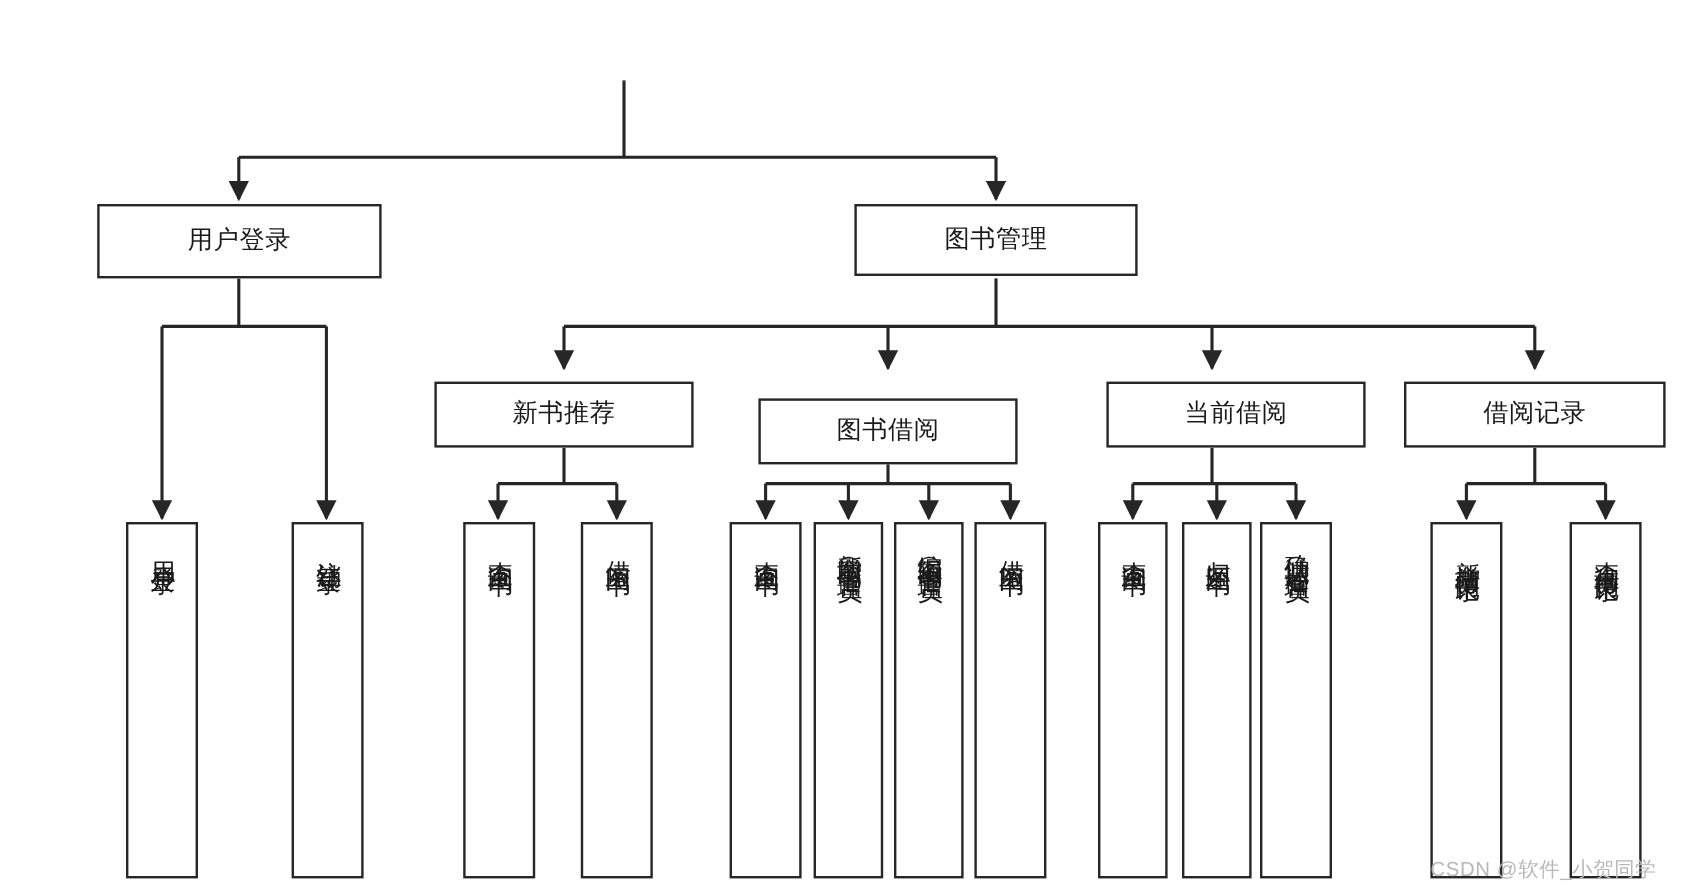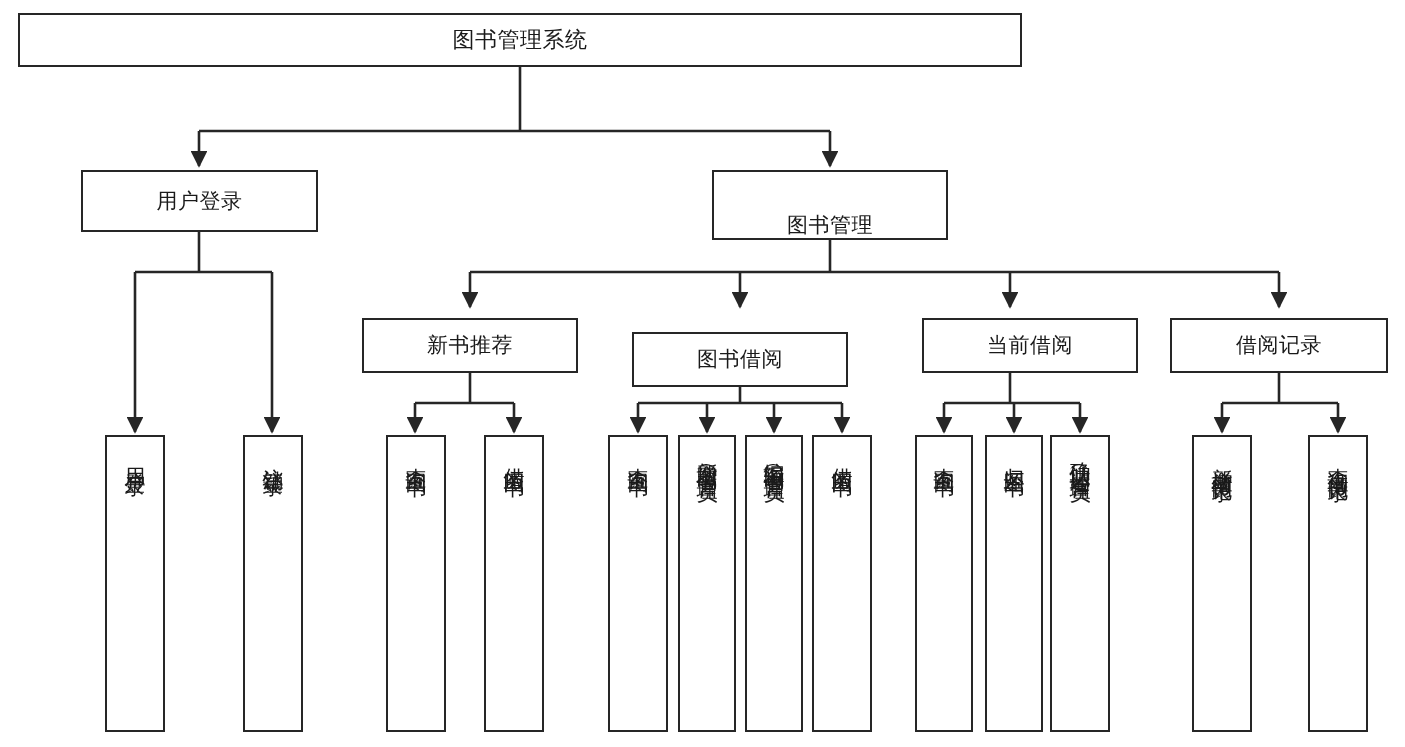--- a/index.html
+++ b/index.html
@@ -125,28 +125,25 @@
       <path d="M 1014 403 L 1014 432" marker-end="url(#arrow)"></path>
       <path d="M 1080 403 L 1080 432" marker-end="url(#arrow)"></path>
 
       <path d="M 1279 373 L 1279 403"></path>
       <path d="M 1222 403 L 1338 403"></path>
       <path d="M 1222 403 L 1222 432" marker-end="url(#arrow)"></path>
       <path d="M 1338 403 L 1338 432" marker-end="url(#arrow)"></path>
     </g>
   </svg>
 
-  <div class="node horiz root" style="left:18px; top:13px; width:1004px; height:54px;">
-    <span class="node-label">图书管理系统</span>
-  </div>
 
   <div class="node horiz" style="left:81px; top:170px; width:237px; height:62px;">
     <span class="node-label">用户登录</span>
   </div>
-  <div class="node horiz" style="left:712px; top:170px; width:236px; height:70px;align-items:flex-end;">
+  <div class="node horiz" style="left:712px; top:170px; width:236px; height:60px;">
     <span class="node-label">图书管理</span>
   </div>
 
   <div class="node horiz" style="left:362px; top:318px; width:216px; height:55px;">
     <span class="node-label">新书推荐</span>
   </div>
   <div class="node horiz" style="left:632px; top:332px; width:216px; height:55px;">
     <span class="node-label">图书借阅</span>
   </div>
   <div class="node horiz" style="left:902px; top:318px; width:216px; height:55px;margin-left:20px;">
@@ -193,13 +190,14 @@
     <span class="node-label">确认归还（管理员）</span>
   </div>
 
   <div class="node vert" style="left:1192px; top:435px; width:60px; height:297px;">
     <span class="node-label">新增借阅记录</span>
   </div>
   <div class="node vert" style="left:1308px; top:435px; width:60px; height:297px;">
     <span class="node-label">查询借阅记录</span>
   </div>
 
+  <div class="watermark">CSDN @软件_小贺同学</div>
 </div>
 
 </body></html>

